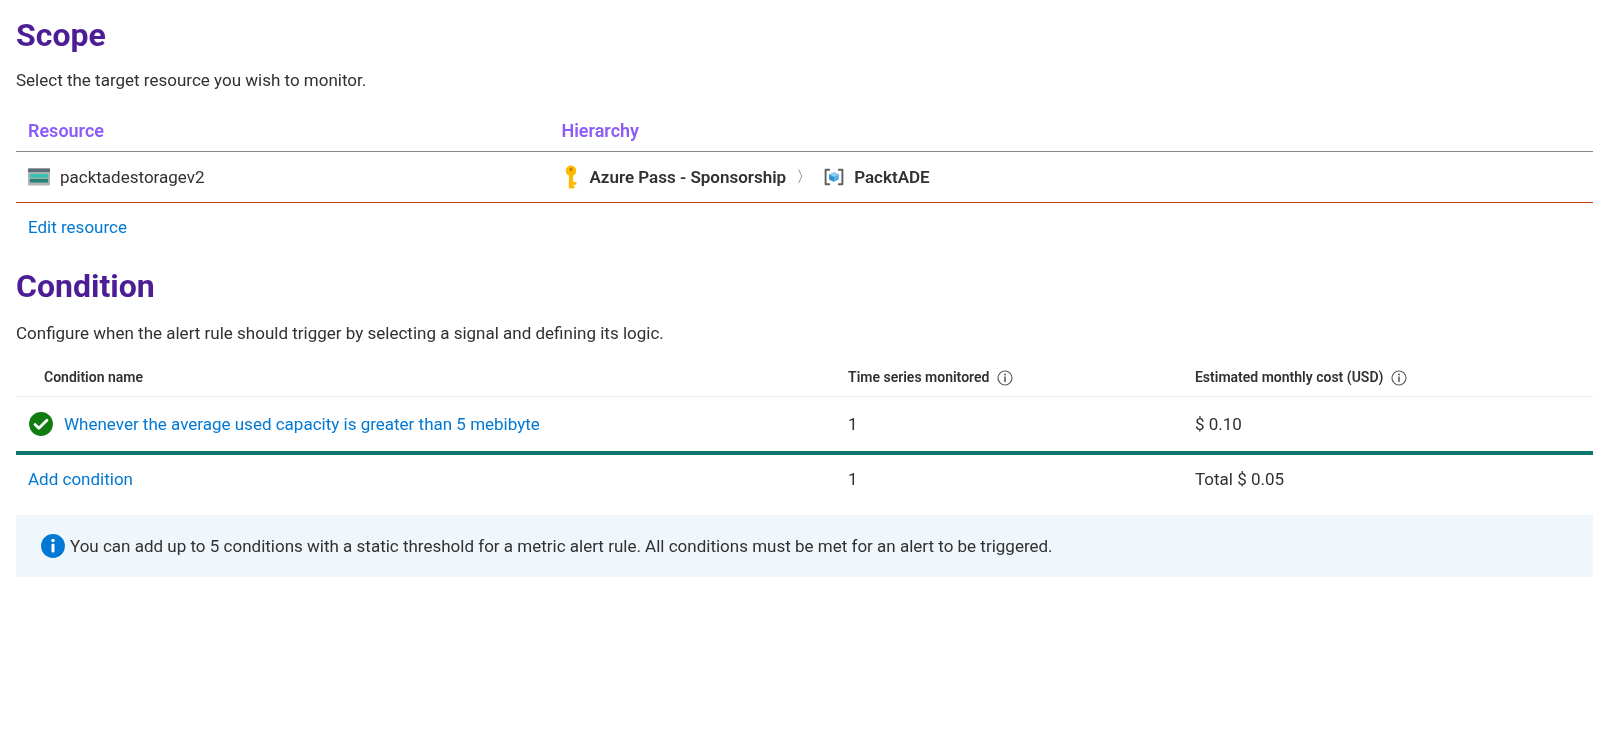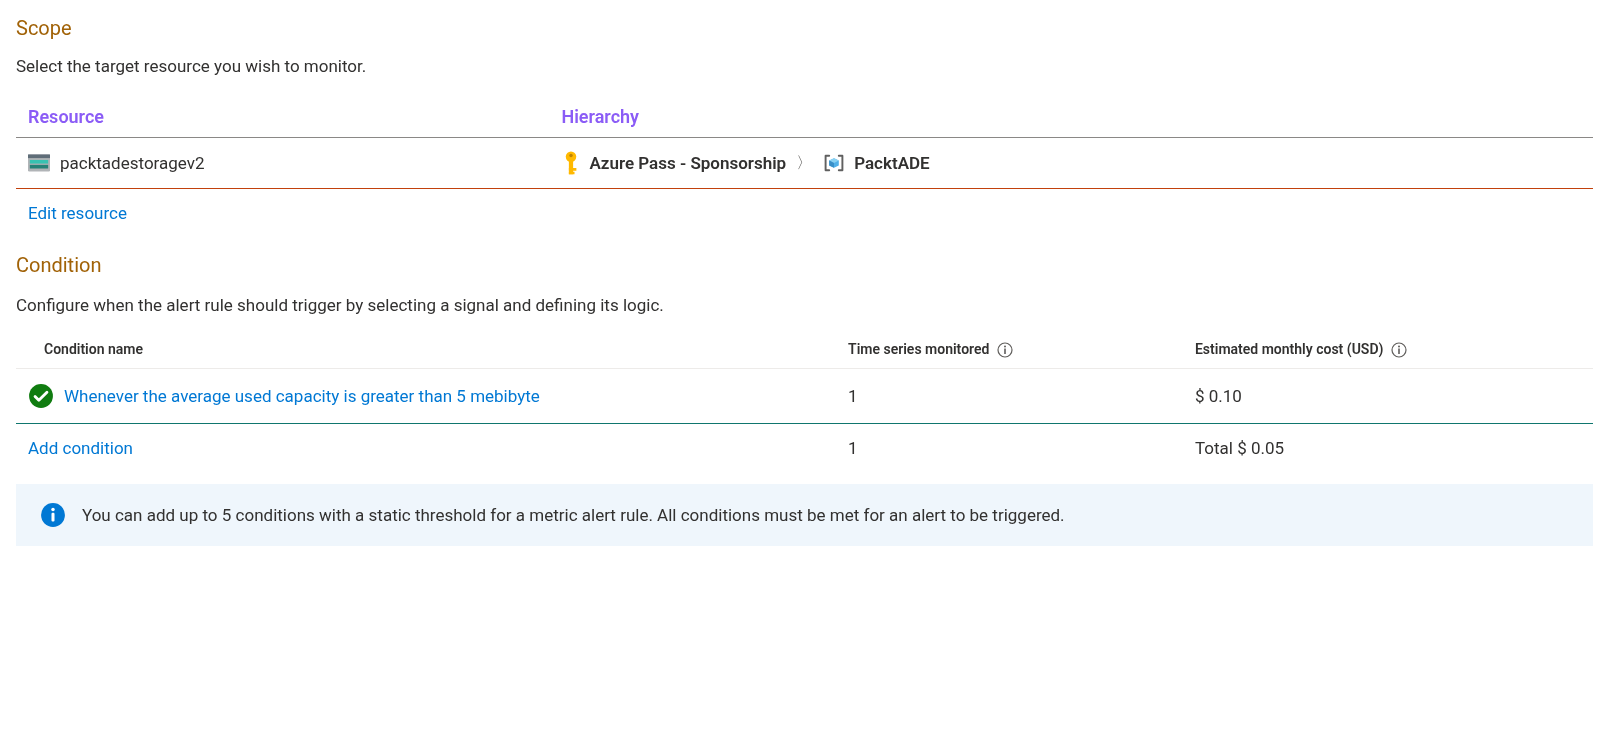--- a/index.html
+++ b/index.html
@@ -8,24 +8,24 @@
       padding: 0;
     }
     body {
       font-family: "Segoe UI", -apple-system, BlinkMacSystemFont, Roboto, "Helvetica Neue", sans-serif;
       color: #323130;
       background: #ffffff;
       padding: 16px;
       font-size: 14px;
     }
     .section-title {
-      font-size: 20px;
-      font-weight: 400;
+      font-size: 32px;
+      font-weight: 700;
       margin-bottom: 16px;
-      color: #a16207;
+      color: #4c1d95;
     }
     .section-description {
       font-size: 17px;
       color: #323130;
       margin-bottom: 20px;
     }
     .scope-table {
       width: 100%;
       border-collapse: collapse;
     }
@@ -105,21 +105,21 @@
       font-weight: 600;
       padding: 10px 12px;
       border-bottom: 1px solid #edebe9;
       color: #323130;
     }
     .condition-table th.th-indent {
       padding-left: 28px;
     }
     .condition-table td {
       padding: 14px 12px;
-      border-bottom: 1px solid #0f766e;
+      border-bottom: 4px solid #0f766e;
       font-size: 17px;
       vertical-align: middle;
     }
     .condition-name-cell {
       display: flex;
       align-items: center;
       gap: 10px;
     }
     .check-icon {
       width: 26px;
@@ -136,21 +136,21 @@
       height: 16px;
       display: inline-flex;
       vertical-align: middle;
       margin-left: 4px;
     }
     .info-banner {
       background: #eff6fc;
       padding: 18px 24px;
       display: flex;
       align-items: center;
-      gap: 16px;
+      gap: 4px;
       margin-top: 12px;
     }
     .info-banner-icon {
       width: 26px;
       height: 26px;
       flex-shrink: 0;
     }
     .info-banner-text {
       font-size: 17px;
       color: #323130;

